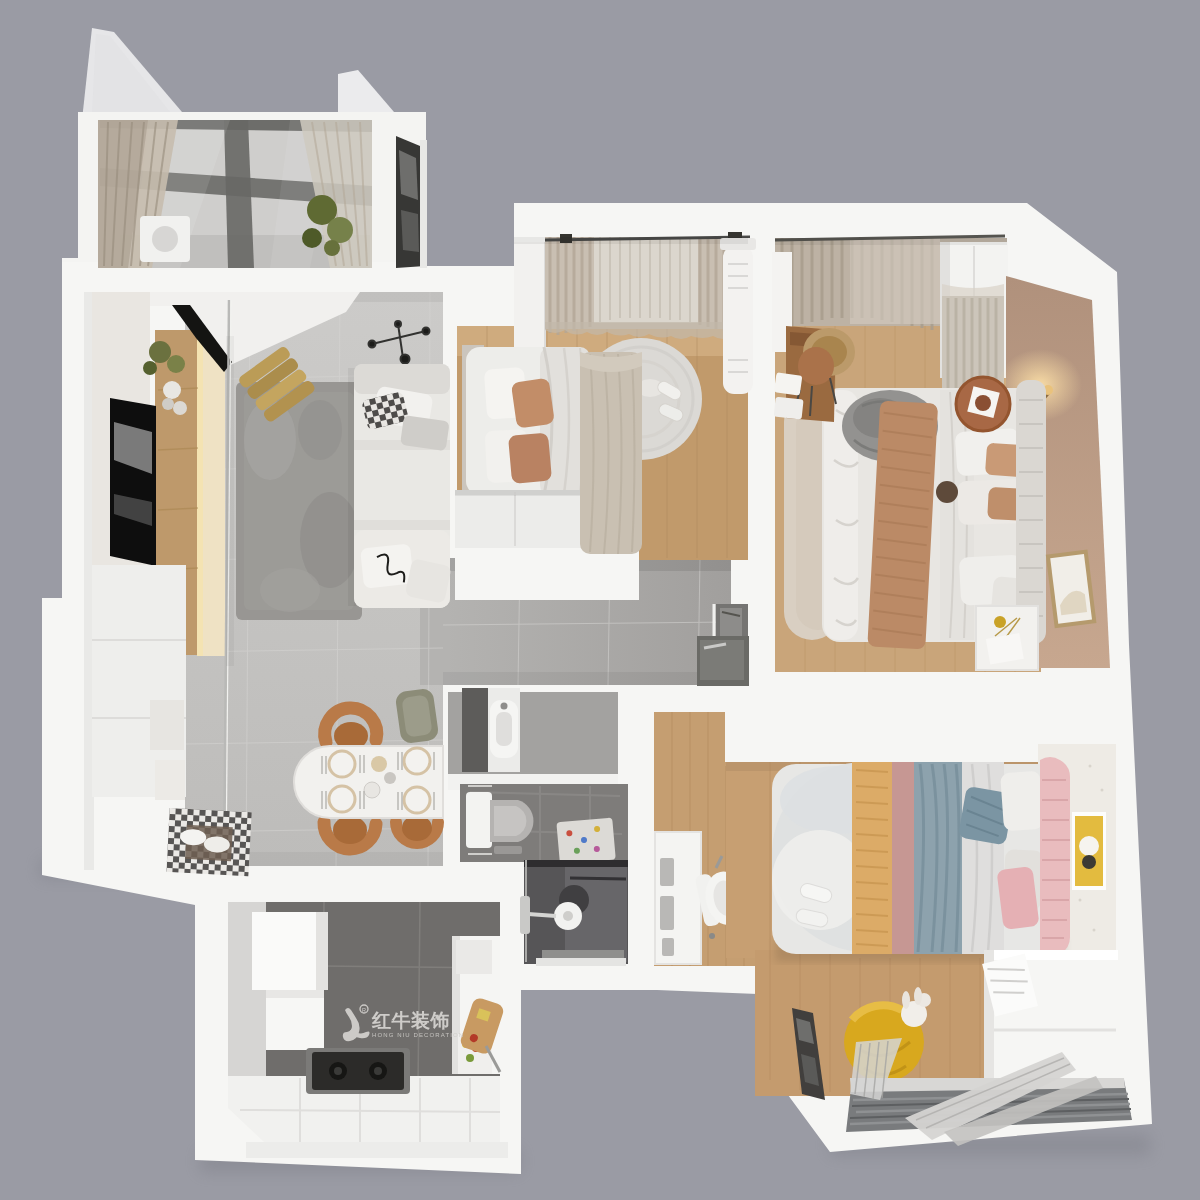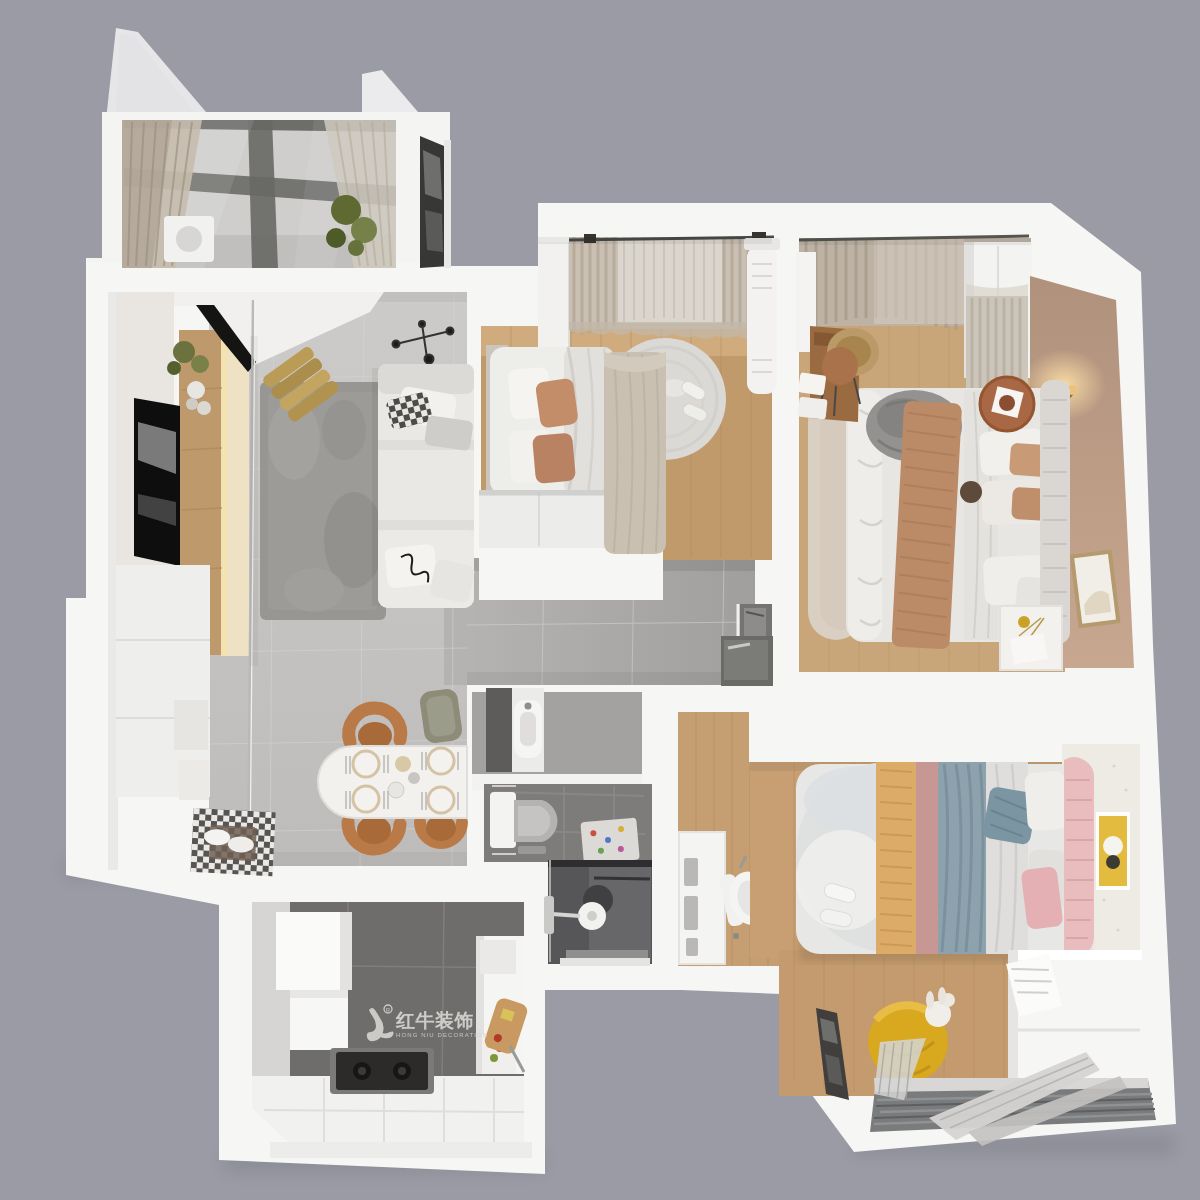--- a/index.html
+++ b/index.html
@@ -1,16 +1,16 @@
 <!DOCTYPE html>
 <html><head>
 <meta charset="utf-8">
 <style>
 html,body{margin:0;padding:0;background:#9a9ba4;}
-#stage{width:1060px;height:1200px;position:relative;font-family:"Liberation Sans",sans-serif;margin-left:24px;}
+#stage{width:1060px;height:1200px;position:relative;font-family:"Liberation Sans",sans-serif;}
 </style>
 </head>
 <body>
 <div id="stage">
 <svg width="1200" height="1200" viewBox="0 0 1200 1200" xmlns="http://www.w3.org/2000/svg">
 <defs>
 <linearGradient id="livTile" x1="0" y1="0" x2="0" y2="1">
 <stop offset="0" stop-color="#cccbc9"></stop>
           <stop offset="1" stop-color="#bdbcba"></stop>
 </linearGradient>

